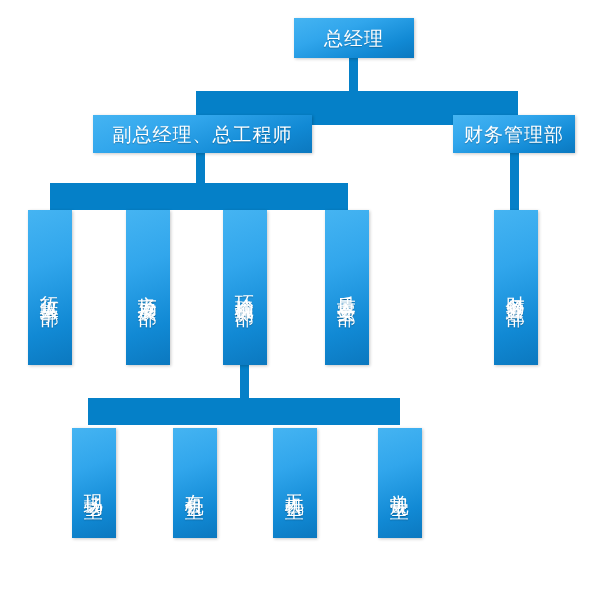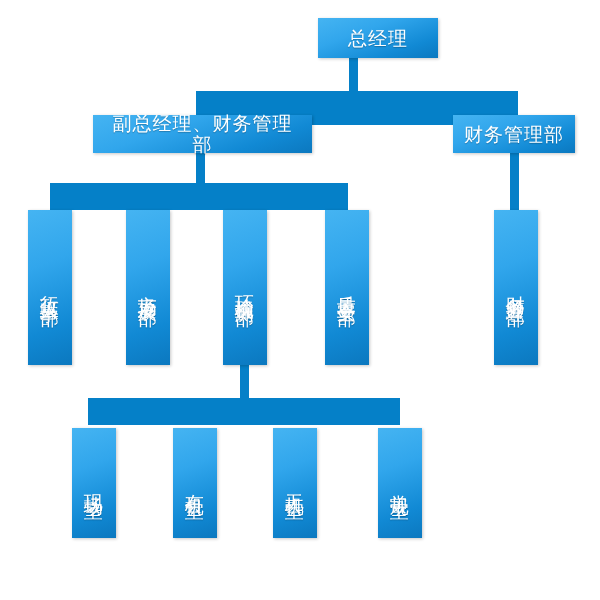--- a/index.html
+++ b/index.html
@@ -73,23 +73,23 @@
   <div class="connector" style="left:196px; top:150px; width:9px; height:42px;"></div>
 
   <div class="connector" style="left:50px; top:183px; width:298px; height:27px;"></div>
 
   <div class="connector" style="left:510px; top:150px; width:9px; height:62px;"></div>
 
   <div class="connector" style="left:240px; top:360px; width:9px; height:48px;"></div>
 
   <div class="connector" style="left:88px; top:398px; width:312px; height:27px;"></div>
 
-  <div class="node horizontal" style="left:294px; top:18px; width:120px; height:40px;margin-left:24px;">总经理</div>
+  <div class="node horizontal" style="left:294px; top:18px; width:120px; height:40px;">总经理</div>
 
-  <div class="node horizontal" style="left:93px; top:115px; width:219px; height:38px;">副总经理、财务管理部</div>
+  <div class="node horizontal" style="left:93px; top:115px; width:219px; height:38px;">副总经理、总工程师</div>
 
   <div class="node horizontal" style="left:453px; top:115px; width:122px; height:38px;">财务管理部</div>
 
   <div class="node vertical" style="left:28px; top:210px; width:44px; height:155px;">行政人事部</div>
 
   <div class="node vertical" style="left:126px; top:210px; width:44px; height:155px;">市场发展部</div>
 
   <div class="node vertical" style="left:223px; top:210px; width:44px; height:155px;">环境检测部</div>
 
   <div class="node vertical" style="left:325px; top:210px; width:44px; height:155px;">质量安全部</div>

